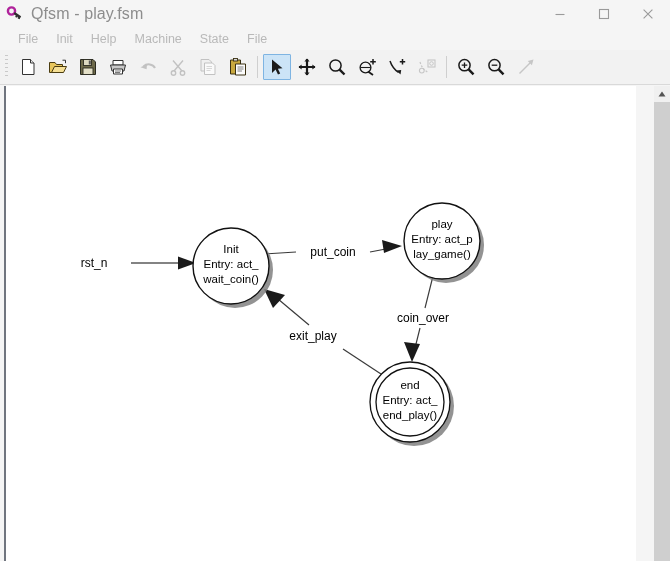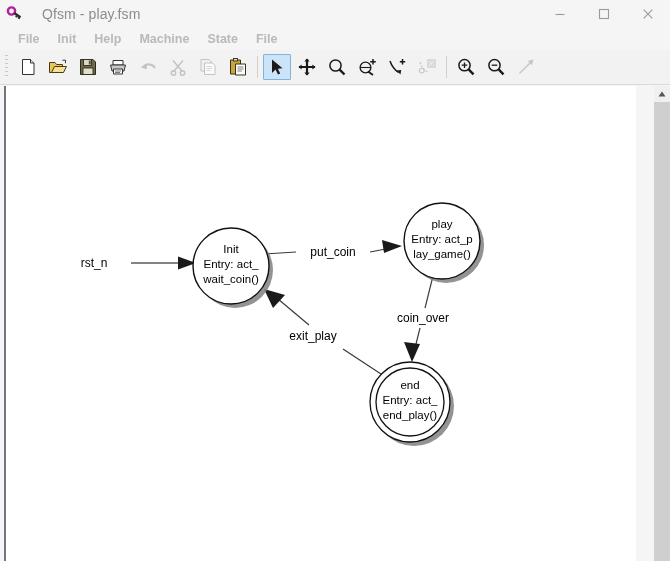--- a/index.html
+++ b/index.html
@@ -29,22 +29,22 @@
     background: #f5f5f5;
     display: flex;
     align-items: center;
   }
   .app-icon {
     margin-left: 6px;
     width: 18px; height: 18px;
     display: block;
   }
   .title-text {
-    margin-left: 18px;
-    font-size: 14px;
+    margin-left: 7px;
+    font-size: 16px;
     color: #8d8d8d;
     letter-spacing: 0.1px;
     white-space: nowrap;
   }
   .win-controls {
     position: absolute;
     right: 0; top: 0;
     height: 28px;
     display: flex;
   }
@@ -60,21 +60,20 @@
   
   .menubar {
     position: absolute;
     left: 0; top: 28px;
     width: 670px; height: 22px;
     background: #f5f5f5;
     display: flex;
     align-items: center;
     padding-left: 9px;
     box-sizing: border-box;
-    font-weight: bold;
   }
   .menu-item {
     font-size: 12.5px;
     color: #b9b9b9;
     padding: 0 9px;
     white-space: nowrap;
     line-height: 22px;
   }
 
   

